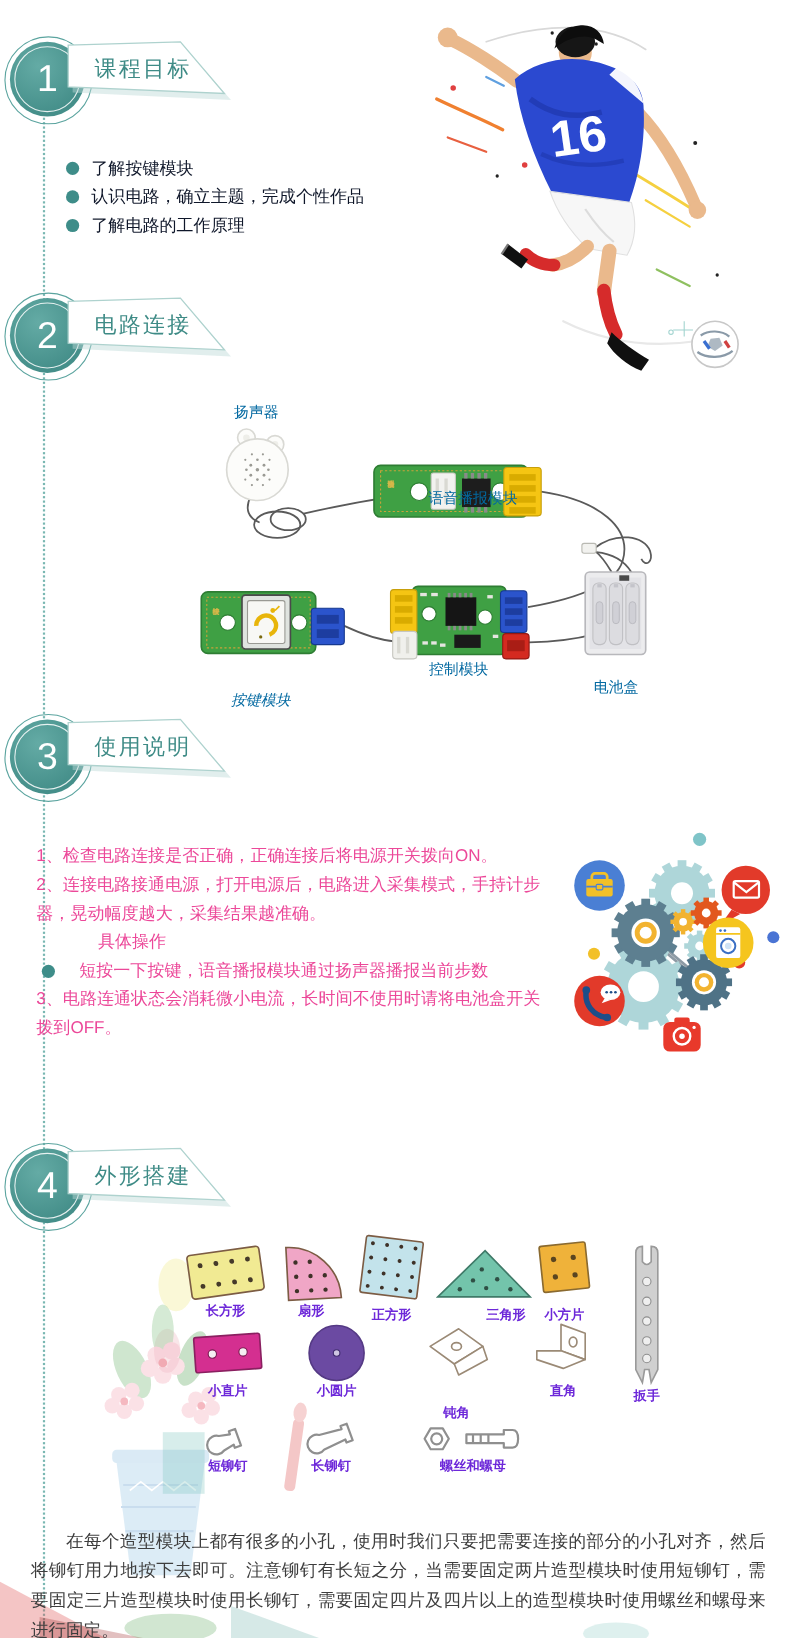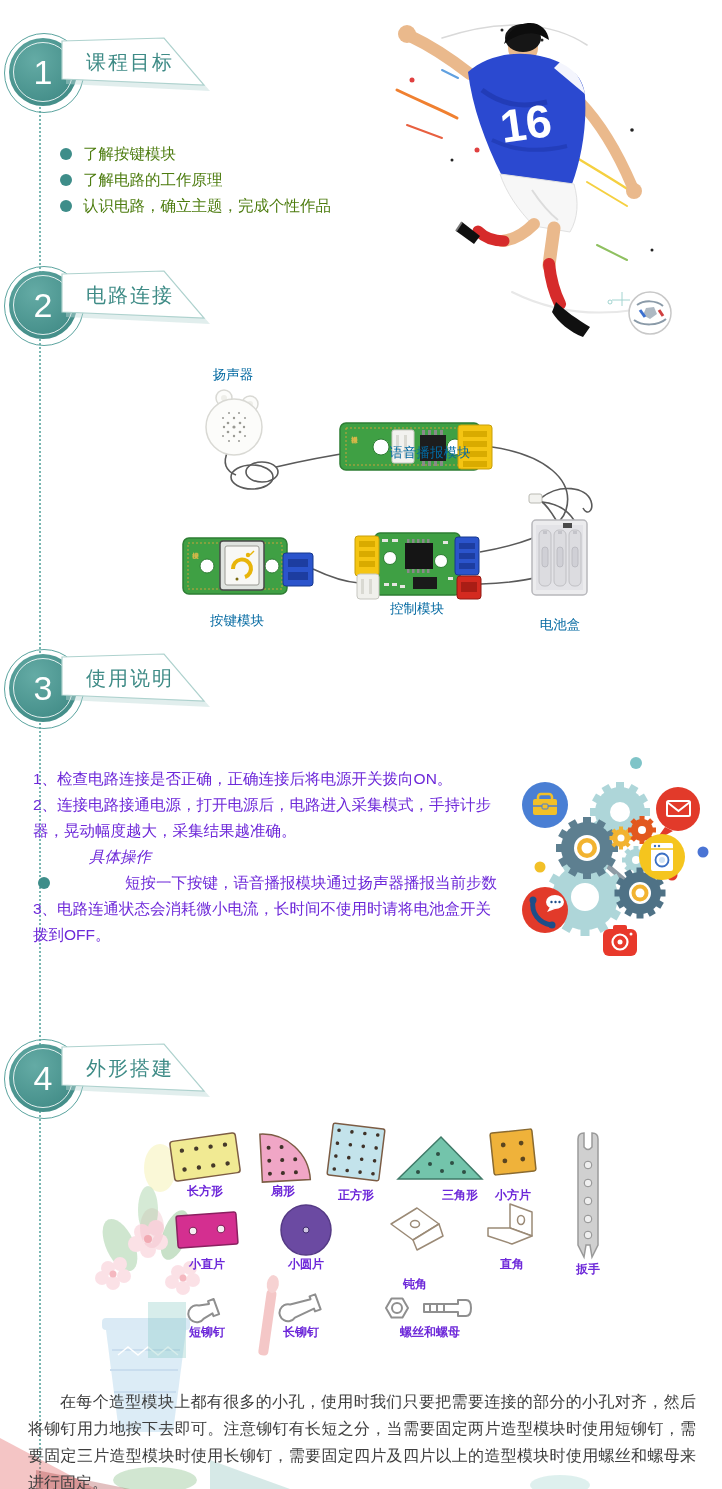--- a/index.html
+++ b/index.html
@@ -11,29 +11,29 @@
   .ring{position:absolute;left:0;top:0;width:78px;height:78px;border:1px solid #5ba49f;border-radius:50%;}
   .disc{position:absolute;left:5px;top:5px;width:68px;height:68px;border-radius:50%;
         background:radial-gradient(circle at 38% 32%,#64aba5,#458f8a 70%);}
   .disc:after{content:"";position:absolute;left:4px;top:4px;right:4px;bottom:4px;border:1.5px solid rgba(255,255,255,.85);border-radius:50%;}
   .num{position:absolute;left:5px;top:5px;width:68px;height:68px;display:flex;align-items:center;justify-content:center;
        color:#fff;font-size:34px;}
   .banner{position:absolute;left:56px;top:4px;}
   .sec-title{position:absolute;left:82px;top:16px;width:130px;font-size:20px;color:#3e8b86;letter-spacing:2px;}
   
   .objectives{position:absolute;left:60px;top:141px;}
-  .obj-row{height:26px;line-height:26px;font-size:15.5px;color:#4d7c0f;white-space:nowrap;}
+  .obj-row{height:26px;line-height:26px;font-size:15.5px;color:#0f172a;white-space:nowrap;}
   .dot{display:inline-block;width:12px;height:12px;border-radius:50%;background:#3e8d89;margin-right:11px;vertical-align:-1px;}
   
   .lbl{position:absolute;width:140px;text-align:center;font-size:13.5px;color:#0369a1;transform:translateX(-50%);}
   .shape-lbl{position:absolute;width:120px;text-align:center;font-size:12px;font-weight:bold;color:#6d28d9;transform:translateX(-50%);}
   
-  .usage{position:absolute;left:33px;top:766px;width:464px;font-size:15.5px;line-height:26px;color:#6d28d9;}
-  .usage .sub{padding-left:56px;font-style:italic;}
-  .u-bullet{padding-left:39px;position:relative;text-align:right;}
+  .usage{position:absolute;left:33px;top:766px;width:464px;font-size:15.5px;line-height:26px;color:#ec4899;}
+  .usage .sub{padding-left:56px;}
+  .u-bullet{padding-left:39px;position:relative;}
   .u-bullet .dot{position:absolute;left:5px;top:7px;margin:0;}
   
   .footer-note{position:absolute;left:28px;top:1388px;width:668px;font-size:16px;line-height:27px;color:#3e3e3e;
                text-align:justify;text-indent:2em;}
   svg{display:block;}
   .abs{position:absolute;}
 </style>
 </head>
 <body>
 
@@ -124,22 +124,22 @@
     <div class="num">4</div>
     <svg class="banner" width="152" height="56" viewBox="0 0 152 56">
       <polygon points="6,9 108,6 150,54 6,47" fill="#bcd9d6" opacity="0.45"></polygon>
       <polygon points="2,4 104,1 144,48 2,42" fill="#ffffff" stroke="#aed2ce" stroke-width="1.2"></polygon>
     </svg>
     <div class="sec-title">外形搭建</div>
   </div>
 
   <div class="objectives">
     <div class="obj-row"><span class="dot"></span><span>了解按键模块</span></div>
+    <div class="obj-row"><span class="dot"></span><span>认识电路，确立主题，完成个性作品</span></div>
     <div class="obj-row"><span class="dot"></span><span>了解电路的工作原理</span></div>
-    <div class="obj-row"><span class="dot"></span><span>认识电路，确立主题，完成个性作品</span></div>
   </div>
 
   <svg class="abs" style="left:382px;top:10px;" width="338" height="332" viewBox="0 0 338 332">
     <g stroke-linecap="round" fill="none">
       <path d="M15,80 C40,92 60,100 75,108" stroke="#f08030" stroke-width="3"></path>
       <path d="M25,115 L60,128" stroke="#e86040" stroke-width="2"></path>
       <path d="M60,60 L76,68" stroke="#60a0e0" stroke-width="2"></path>
       <path d="M190,145 C215,160 235,172 250,182" stroke="#f5d040" stroke-width="2.5"></path>
       <path d="M205,172 L245,196" stroke="#f5d040" stroke-width="2"></path>
       <path d="M215,235 L245,250" stroke="#8fc060" stroke-width="2"></path>
@@ -354,21 +354,21 @@
       <g fill="#c4c4ca">
           <rect x="543" y="176" width="4" height="3"></rect>
           <rect x="558" y="176" width="4" height="3"></rect>
           <rect x="573" y="176" width="4" height="3"></rect>
         </g>
     </g>
   </svg>
 
   <div class="lbl" style="left:233px;top:366px;">扬声器</div>
   <div class="lbl" style="left:430px;top:396px;margin-top:48px;">语音播报模块</div>
-  <div class="lbl" style="left:237px;top:612px;">按键模块</div>
+  <div class="lbl" style="left:237px;top:628px;font-style:italic;">按键模块</div>
   <div class="lbl" style="left:417px;top:600px;">控制模块</div>
   <div class="lbl" style="left:560px;top:600px;margin-top:16px;">电池盒</div>
 
   <div class="usage">
     <div>1、检查电路连接是否正确，正确连接后将电源开关拨向ON。</div>
     <div>2、连接电路接通电源，打开电源后，电路进入采集模式，手持计步器，晃动幅度越大，采集结果越准确。</div>
     <div class="sub">具体操作</div>
     <div class="u-bullet"><span class="dot"></span><span>短按一下按键，语音播报模块通过扬声器播报当前步数</span></div>
     <div>3、电路连通状态会消耗微小电流，长时间不使用时请将电池盒开关拨到OFF。</div>
   </div>

